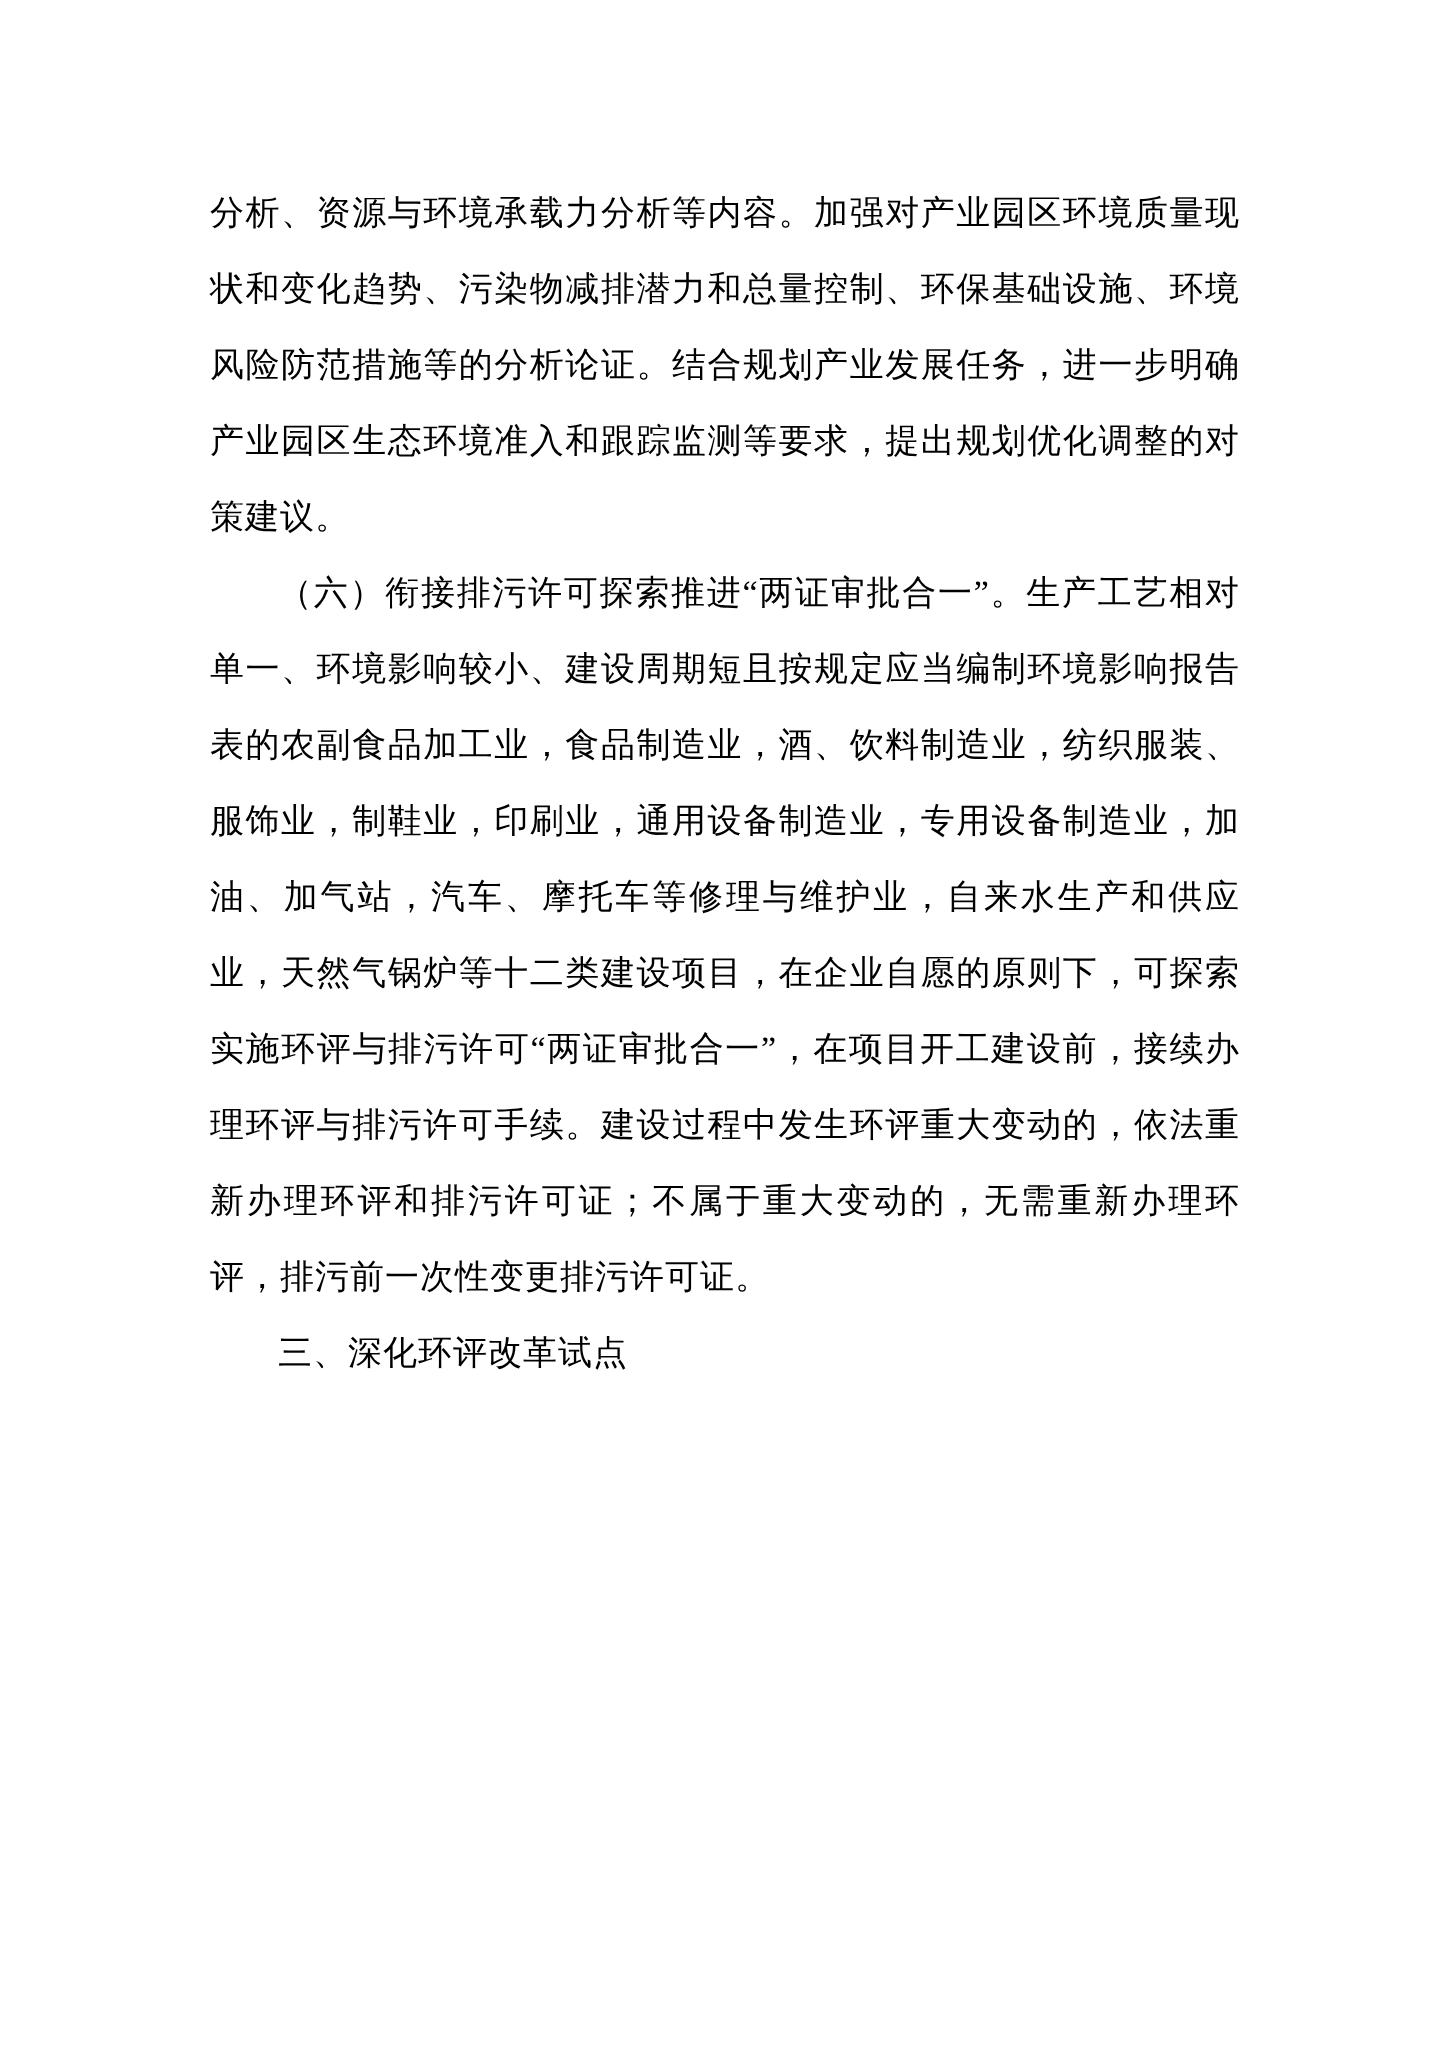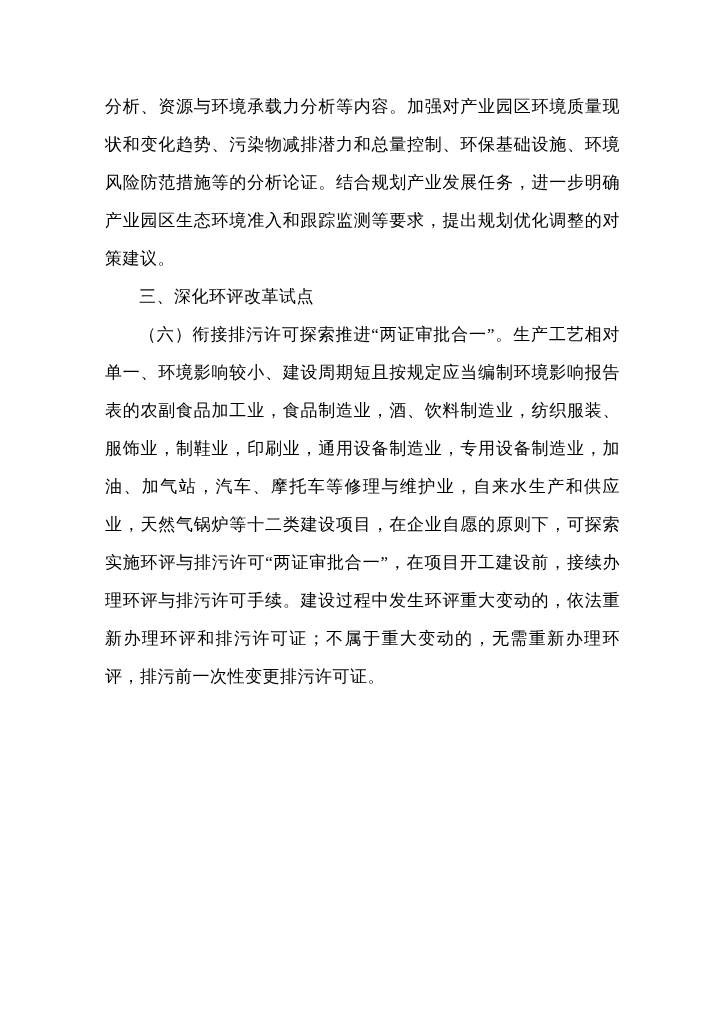--- a/index.html
+++ b/index.html
@@ -35,15 +35,15 @@
   }
   .para.heading {
     font-weight: normal; 
   }
 </style>
 </head>
 <body>
 
 <div class="page">
   <p class="para">分析、资源与环境承载力分析等内容。加强对产业园区环境质量现状和变化趋势、污染物减排潜力和总量控制、环保基础设施、环境风险防范措施等的分析论证。结合规划产业发展任务，进一步明确产业园区生态环境准入和跟踪监测等要求，提出规划优化调整的对策建议。</p>
+  <p class="para indent">（六）衔接排污许可探索推进“两证审批合一”。生产工艺相对单一、环境影响较小、建设周期短且按规定应当编制环境影响报告表的农副食品加工业，食品制造业，酒、饮料制造业，纺织服装、服饰业，制鞋业，印刷业，通用设备制造业，专用设备制造业，加油、加气站，汽车、摩托车等修理与维护业，自来水生产和供应业，天然气锅炉等十二类建设项目，在企业自愿的原则下，可探索实施环评与排污许可“两证审批合一”，在项目开工建设前，接续办理环评与排污许可手续。建设过程中发生环评重大变动的，依法重新办理环评和排污许可证；不属于重大变动的，无需重新办理环评，排污前一次性变更排污许可证。</p>
   <p class="para indent heading">三、深化环评改革试点</p>
-  <p class="para indent">（六）衔接排污许可探索推进“两证审批合一”。生产工艺相对单一、环境影响较小、建设周期短且按规定应当编制环境影响报告表的农副食品加工业，食品制造业，酒、饮料制造业，纺织服装、服饰业，制鞋业，印刷业，通用设备制造业，专用设备制造业，加油、加气站，汽车、摩托车等修理与维护业，自来水生产和供应业，天然气锅炉等十二类建设项目，在企业自愿的原则下，可探索实施环评与排污许可“两证审批合一”，在项目开工建设前，接续办理环评与排污许可手续。建设过程中发生环评重大变动的，依法重新办理环评和排污许可证；不属于重大变动的，无需重新办理环评，排污前一次性变更排污许可证。</p>
 </div>
 
 </body></html>

